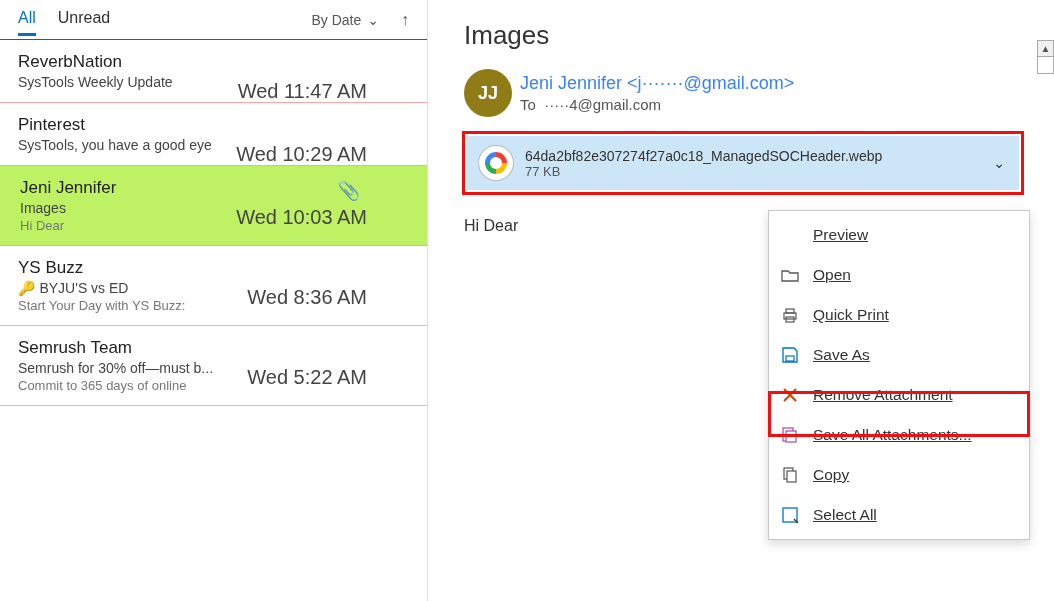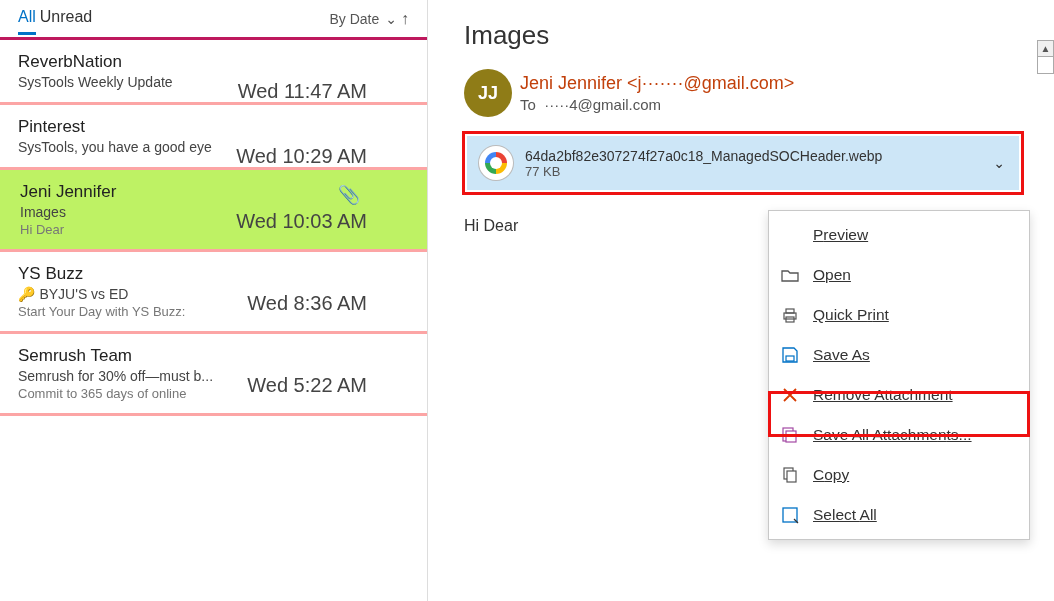--- a/index.html
+++ b/index.html
@@ -7,46 +7,46 @@
     font-family: "Segoe UI", Arial, sans-serif;
     font-size: 14px;
     color: #333;
     background: #fff;
     width: 1054px;
     height: 601px;
     overflow: hidden;
     display: flex;
   }
   .msglist { width: 432px; border-right: 1px solid #ddd; display: flex; flex-direction: column; }
-  .tabs { display: flex; align-items: center; height: 40px; padding: 0 18px; border-bottom: 3px solid #be185d; gap: 4px; }
+  .tabs { display: flex; align-items: center; height: 40px; padding: 0 18px; border-bottom: 1px solid #be185d; gap: 22px; }
   .tab { font-size: 16px; color: #333; cursor: pointer; padding: 6px 0; border-bottom: 3px solid transparent; }
   .tab.active { color: #0072c6; border-bottom-color: #0072c6; }
   .spacer { flex: 1; }
   .bydate { color: #555; font-size: 14px; display: flex; align-items: center; gap: 6px; cursor: pointer; }
   .sort-arrow { font-size: 16px; color: #555; cursor: pointer; }
-  .row { border-bottom: 3px solid #fca5a5; padding: 12px 18px; position: relative; }
+  .row { border-bottom: 1px solid #fca5a5; padding: 12px 18px; position: relative; }
   .row.selected { background: #bef264; padding-left: 20px; }
   .row .sender { font-size: 17px; color: #222; margin-bottom: 2px; }
   .row .subject { font-size: 14px; color: #444; }
   .row .time { position: absolute; right: 60px; top: 40px; font-size: 20px; color: #444; }
   .row .preview { font-size: 13px; color: #777; margin-top: 2px; }
   .row .clip { position: absolute; right: 66px; top: 14px; font-size: 18px; color: #555; }
   .row .keyicon { display: inline-block; margin-right: 4px; }
   .scroll-btns { position: absolute; right: 0; top: 40px; width: 17px; }
   .scroll-btns .up, .scroll-btns .thumb {
     width: 17px; height: 17px; border: 1px solid #aaa; display: flex; align-items: center; justify-content: center;
     font-size: 10px; color: #555; background: #f0f0f0; cursor: pointer;
   }
   .scroll-btns .thumb { border-top: none; background: #fff; }
 
   .reading { flex: 1; padding: 20px 30px 20px 36px; position: relative; }
   .subject-h { font-size: 26px; font-weight: 400; margin-bottom: 18px; }
   .headerline { display: flex; align-items: center; gap: 8px; margin-bottom: 4px; }
   .avatar { width: 48px; height: 48px; border-radius: 50%; background: #8f7c17; color: #fff; display: flex; align-items: center; justify-content: center; font-size: 18px; font-weight: 600; }
-  .fromline { font-size: 18px; color: #c2410c; }
+  .fromline { font-size: 18px; color: #3b82f6; }
   .toline { font-size: 15px; color: #555; margin-top: 2px; }
 
   .attachwrap { border: 3px solid #e11; padding: 2px; margin: 14px 0 0 -2px; width: 562px; }
   .attachment { background: #cde6f7; display: flex; align-items: center; padding: 10px 12px; position: relative; cursor: pointer; }
   .att-icon { width: 34px; height: 34px; border-radius: 50%; background: #fff; box-shadow: 0 0 0 1px #bbb; display: flex; align-items: center; justify-content: center; margin-right: 12px; position: relative; }
   .att-icon .ring {
     width: 22px; height: 22px; border-radius: 50%;
     background: conic-gradient(#ea4335 0 90deg, #fbbc05 90deg 180deg, #34a853 180deg 270deg, #4285f4 270deg 360deg);
     position: relative;
   }

